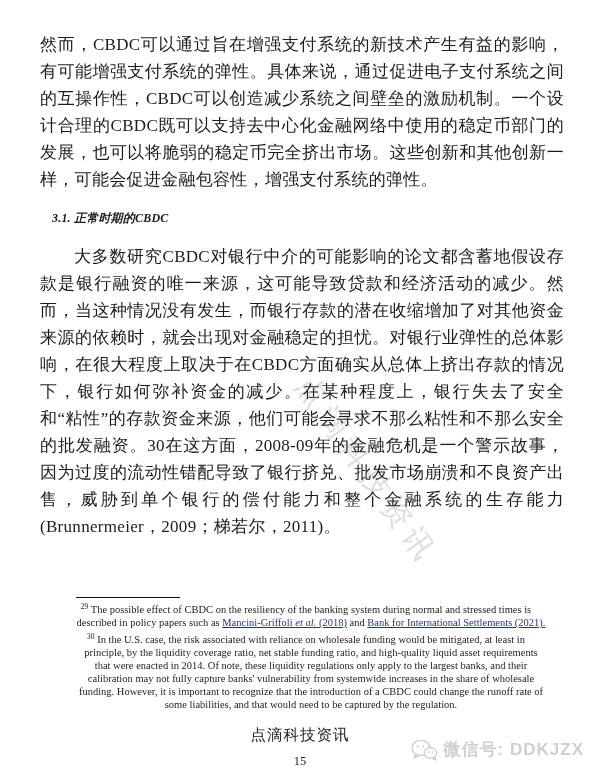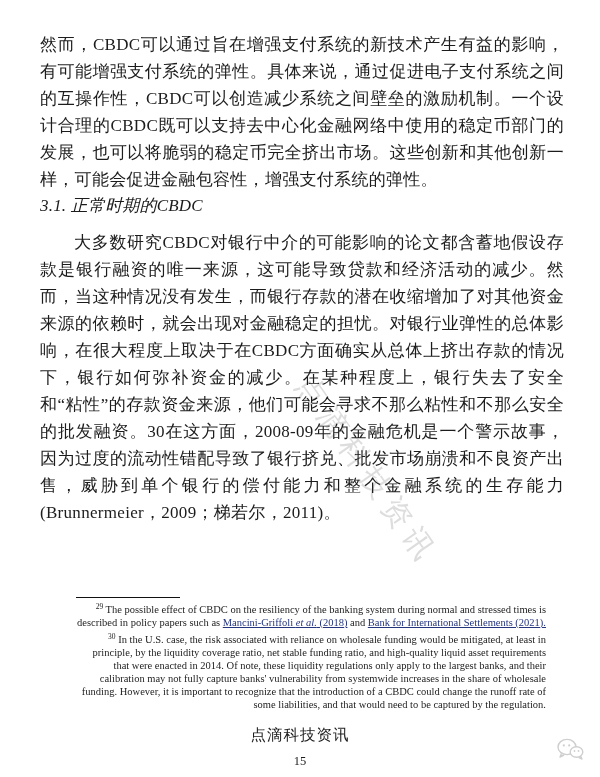--- a/index.html
+++ b/index.html
@@ -23,44 +23,44 @@
   .body-para {
     margin: 0;
     font-size: 17px;
     line-height: 27px;
     text-align: justify;
     letter-spacing: 0.3px;
   }
   .body-para.indent { text-indent: 2em; }
   .para-gap { margin-top: 10px; }
   .section-heading {
-    margin: 0;
-    font-size: 17px;
+    margin: 12px;
+    font-size: 12px;
     line-height: 26px;
-    font-weight: normal;
+    font-weight: bold;
     font-style: italic;
     letter-spacing: 0.2px;
   }
   .footnote-area {
     position: absolute;
     left: 66px;
     top: 597px;
     width: 480px;
   }
   .fn-separator {
     width: 104px;
     height: 0;
     border-top: 1.6px solid #111;
     margin: 0 0 5px 10px;
   }
   .footnote {
     margin: 0 0 4px 0;
     font-size: 10.5px;
     line-height: 13px;
-    text-align: right;
+    text-align: center;
     padding-left: 10px;
     text-indent: -10px;
     color: #1c1c1c;
   }
   .footnote sup {
     font-size: 7.5px;
     line-height: 0;
   }
   .fn-link {
     color: var(--link-color, #24357d);
@@ -150,15 +150,16 @@
         <ellipse cx="10" cy="9" rx="9" ry="7.6" fill="none" stroke="#cfcfcf" stroke-width="1.4"></ellipse>
         <circle cx="6.8" cy="7.4" r="1.1" fill="#cfcfcf"></circle>
         <circle cx="12.2" cy="7.4" r="1.1" fill="#cfcfcf"></circle>
         <path d="M4.5 15.5 L3 19 L7 17" fill="none" stroke="#cfcfcf" stroke-width="1.4" stroke-linejoin="round"></path>
         <ellipse cx="19.5" cy="14" rx="6.3" ry="5.3" fill="#ffffff" stroke="#cfcfcf" stroke-width="1.4"></ellipse>
         <circle cx="17.5" cy="13" r="0.9" fill="#cfcfcf"></circle>
         <circle cx="21.5" cy="13" r="0.9" fill="#cfcfcf"></circle>
         <path d="M23.5 18.2 L25 21 L21.5 19.4" fill="none" stroke="#cfcfcf" stroke-width="1.4" stroke-linejoin="round"></path>
       </svg>
     </span>
+    <span>微信号: DDKJZX</span>
   </div>
 
 </div>
 
 </body></html>

